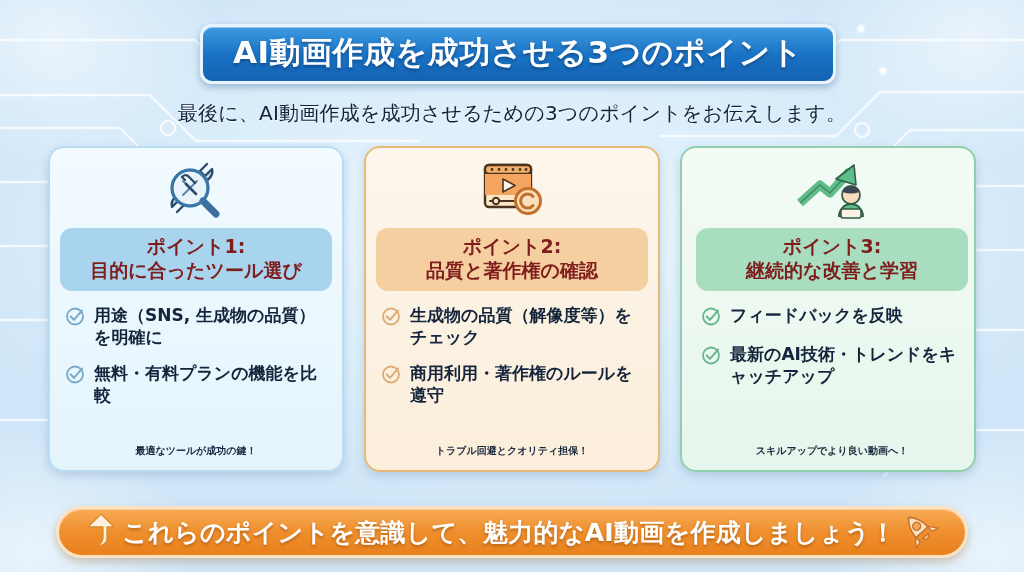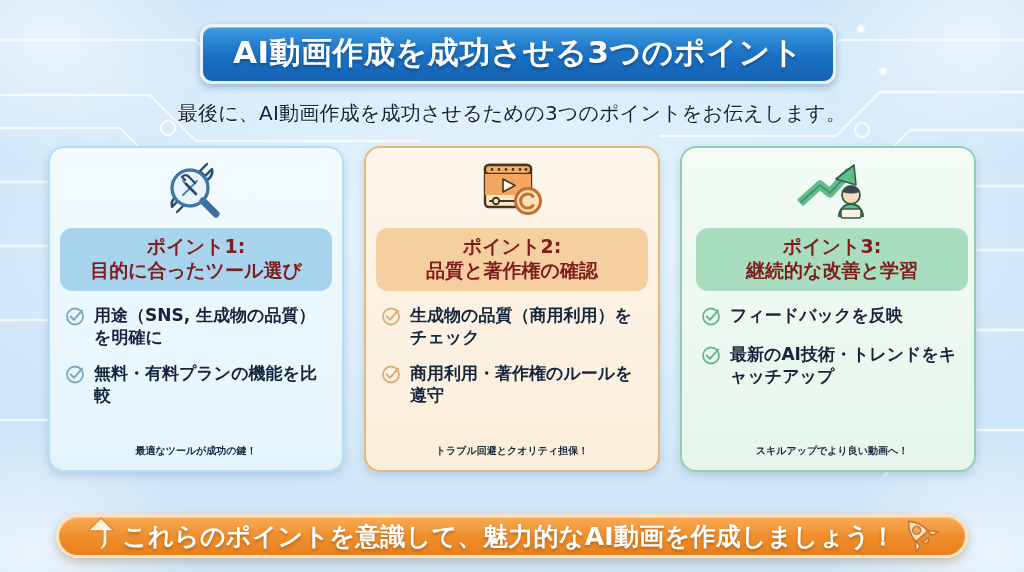--- a/index.html
+++ b/index.html
@@ -62,21 +62,21 @@
   .bullets{width:262px;margin-top:13px;flex:1;}
   .bullet{display:flex;align-items:flex-start;gap:9px;margin-bottom:13px;}
   .bullet .txt{font-size:17px;font-weight:bold;color:#14243b;line-height:1.32;}
   .chk{flex:0 0 auto;margin-top:2px;}
 
   .card-foot{font-size:10px;font-weight:bold;color:#17263c;margin-bottom:12px;text-align:center;}
 
   
   .banner-wrap{position:absolute;left:0;right:0;bottom:14px;display:flex;justify-content:center;}
   .banner{
-    width:912px;height:44px;border-radius:26px;
+    width:912px;height:52px;border-radius:26px;
     background:linear-gradient(180deg,#f5a košer 0%,#ef9236 100%);
     background:linear-gradient(180deg,#f7ab55 0%,#ef8f2e 50%,#e9811c 100%);
     border:3px solid #fbe2c2;
     box-shadow:0 4px 9px rgba(150,85,15,.3), inset 0 1px 0 rgba(255,255,255,.4);
     display:flex;align-items:center;justify-content:center;gap:4px;box-sizing:border-box;
   }
   .banner .bt{font-size:25px;font-weight:bold;color:#fff;white-space:nowrap;
     text-shadow:0 2px 3px rgba(140,70,10,.55);letter-spacing:.3px;}
 </style>
 </head>
@@ -198,21 +198,21 @@
         <span class="l2">品質と著作権の確認</span>
       </div>
       <div class="bullets">
         <div class="bullet">
           <span class="chk">
             <svg width="20" height="20" viewBox="0 0 20 20">
                 <circle cx="10" cy="10.5" r="8" fill="none" stroke="#dcac74" stroke-width="1.8"></circle>
                 <path d="M5.6 10.4 l3.3 3.4 L17 4.6" fill="none" stroke="#dcac74" stroke-width="2" stroke-linecap="round" stroke-linejoin="round"></path>
               </svg>
           </span>
-          <span class="txt">生成物の品質（商用利用）をチェック</span>
+          <span class="txt">生成物の品質（解像度等）をチェック</span>
         </div>
         <div class="bullet">
           <span class="chk">
             <svg width="20" height="20" viewBox="0 0 20 20">
                 <circle cx="10" cy="10.5" r="8" fill="none" stroke="#dcac74" stroke-width="1.8"></circle>
                 <path d="M5.6 10.4 l3.3 3.4 L17 4.6" fill="none" stroke="#dcac74" stroke-width="2" stroke-linecap="round" stroke-linejoin="round"></path>
               </svg>
           </span>
           <span class="txt">商用利用・著作権のルールを遵守</span>
         </div>

